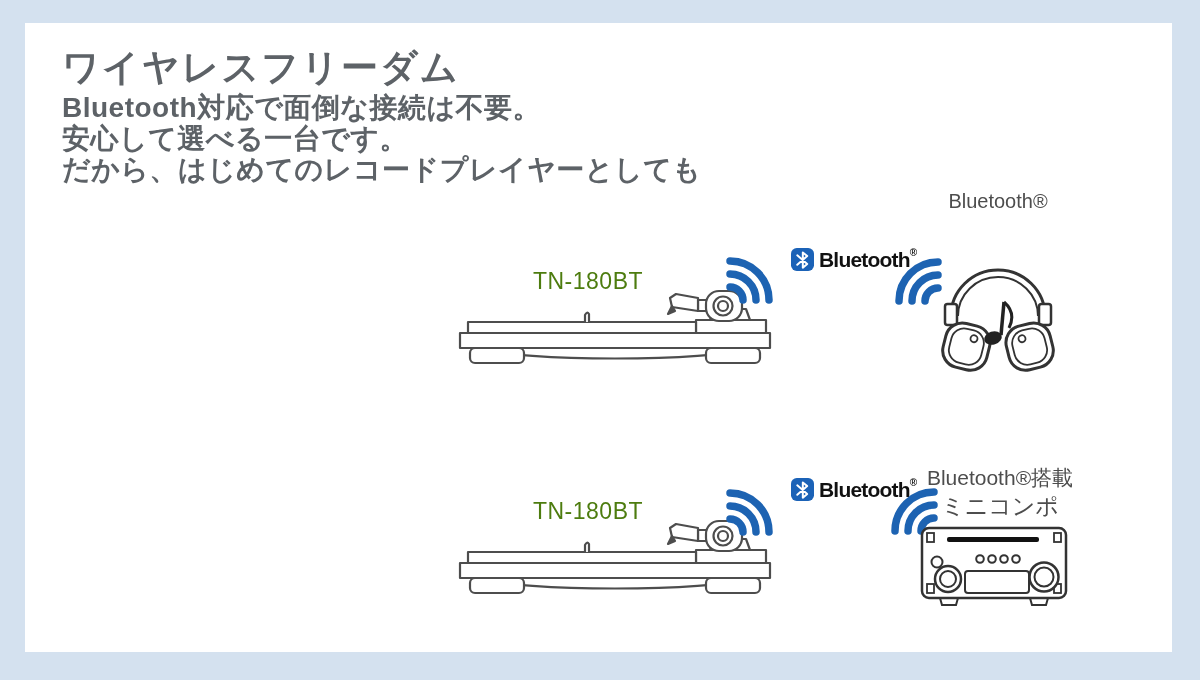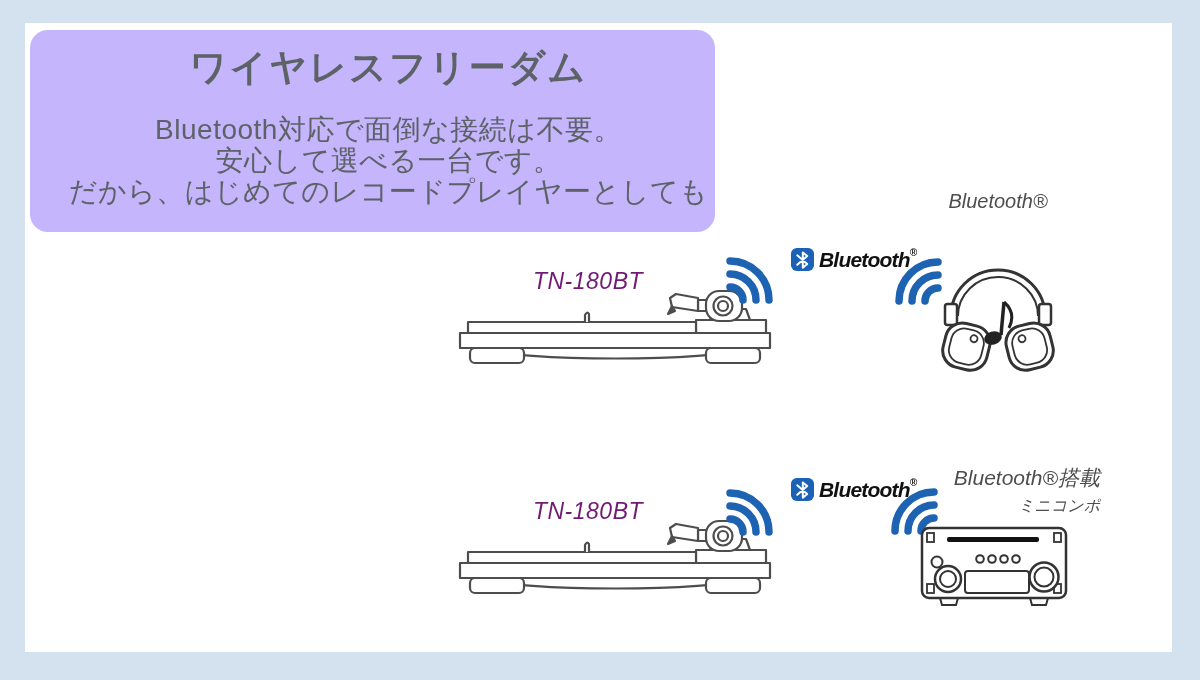--- a/index.html
+++ b/index.html
@@ -8,34 +8,34 @@
     background:#d4e1ef;
     font-family:"Liberation Sans","DejaVu Sans",sans-serif;
     position:relative;overflow:hidden;
   }
   .surface{
     position:absolute;left:25px;top:23px;width:1147px;height:629px;
     background:#ffffff;
   }
   .intro-panel{
     position:absolute;left:30px;top:30px;width:685px;height:202px;
-    background:#c4b5fd;border-radius:18px;
-    padding:14px 0 0 32px;box-sizing:border-box;text-align:center;
+    background:#ffffff;border-radius:18px;
+    padding:14px 0 0 32px;box-sizing:border-box;
   }
   .intro-title{
     font-size:37px;font-weight:bold;color:#5d6267;
     letter-spacing:2px;line-height:48px;margin:0;
   }
   .intro-body{
-    margin-top:22px;font-size:28px;font-weight:normal;color:#5d6267;
+    font-size:28px;font-weight:bold;color:#5d6267;
     line-height:31px;letter-spacing:0.5px;
   }
-  .abs{position:absolute;font-style:italic;}
+  .abs{position:absolute;}
   .device-label{
-    width:180px;text-align:center;font-size:23px;color:#701a75;
+    width:180px;text-align:center;font-size:23px;color:#4d7c0f;
     letter-spacing:0.5px;
   }
   .target-label{
     text-align:center;color:#4d4d4d;font-size:20px;line-height:27px;
   }
   .bt-badge{display:flex;align-items:center;gap:5px;}
   .bt-word{
     font-size:21px;font-weight:bold;color:#111;letter-spacing:-0.8px;
     line-height:23px;
   }
@@ -185,23 +185,23 @@
 <div class="abs" style="left:880px;top:477px;">
   <svg width="62" height="62" viewBox="0 0 62 62">
     <g fill="none" stroke="#1d63b2" stroke-width="7.5" stroke-linecap="round">
       <path d="M54,41 A13,13 0 0 0 41,54"></path>
       <path d="M54,28 A26,26 0 0 0 28,54"></path>
       <path d="M54,15 A39,39 0 0 0 15,54"></path>
     </g>
   </svg>
 </div>
 
-<div class="abs target-label" style="left:900px;top:464px;width:200px;font-size:21px;line-height:28px;text-align:right;">
+<div class="abs target-label" style="left:900px;top:464px;width:200px;font-size:21px;line-height:28px;">
   <div>Bluetooth®搭載</div>
-  <div style="font-size:16px;">ミニコンポ</div>
+  <div style="font-size:23px;">ミニコンポ</div>
 </div>
 
 <div class="abs" style="left:920px;top:526px;">
   <svg width="148" height="82" viewBox="0 0 148 82">
     <g fill="#fff" stroke="#333">
       <path d="M20,72 h18 l-2,7 h-14 z" stroke-width="2"></path>
       <path d="M110,72 h18 l-2,7 h-14 z" stroke-width="2"></path>
       <rect x="2" y="2" width="144" height="70" rx="7" stroke-width="2.5"></rect>
       <rect x="7" y="7" width="7" height="9" stroke-width="1.8"></rect>
       <rect x="134" y="7" width="7" height="9" stroke-width="1.8"></rect>

